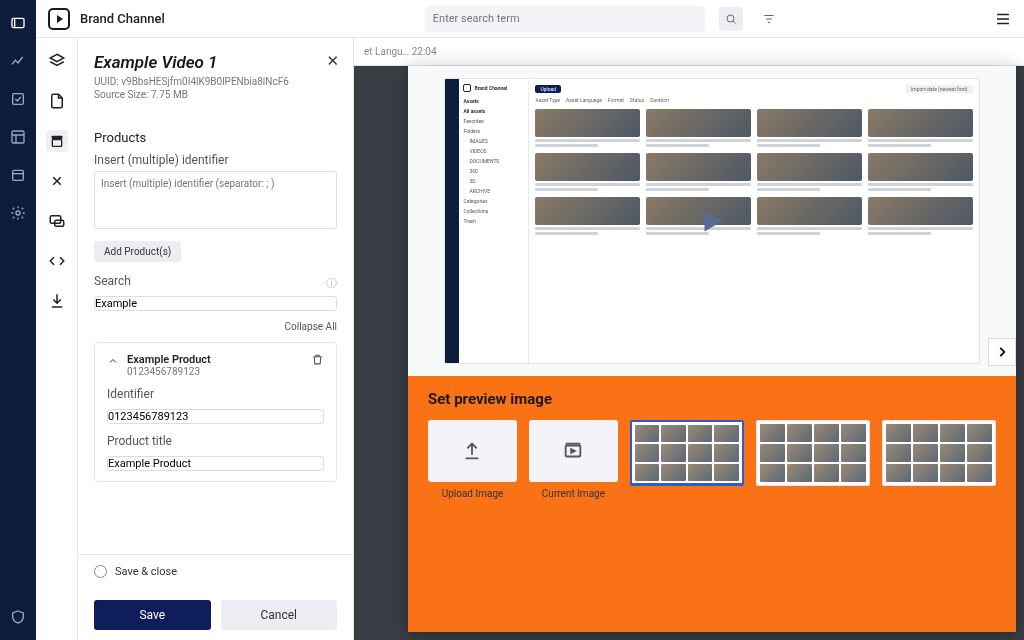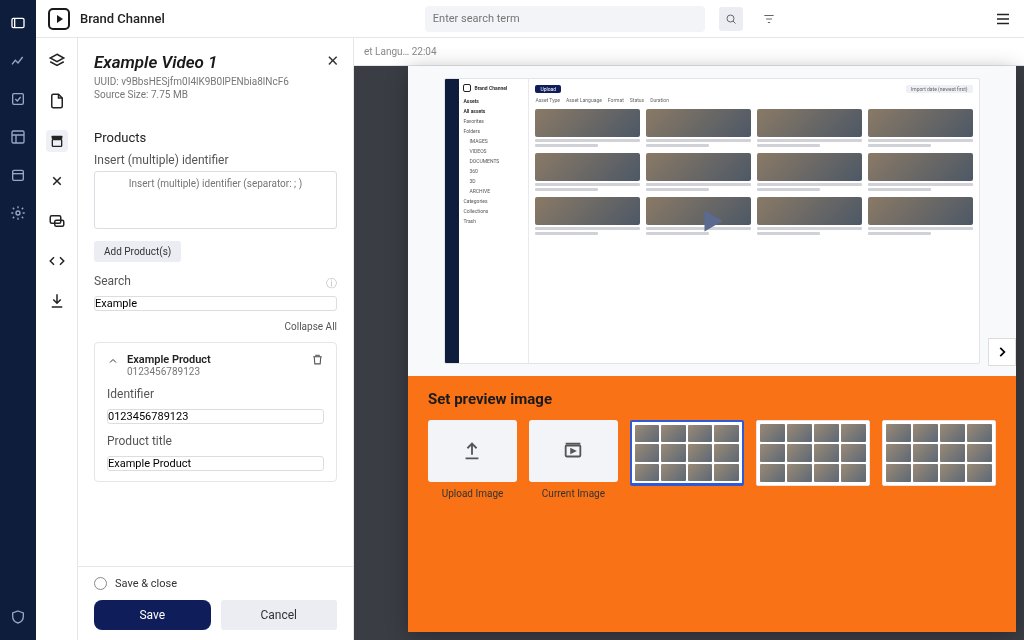--- a/index.html
+++ b/index.html
@@ -33,43 +33,43 @@
 .panel { width: 276px; background: #fff; border-right: 1px solid #e5e5ea; display: flex; flex-direction: column; }
 .panel-head { padding: 14px 16px 8px; position:relative; }
 .panel-title { font-size: 17px; font-weight: 600; color: #1a1a1a; font-style: italic; }
 .uuid { font-size: 10px; color: #777; margin-top: 4px; word-break: break-all; }
 .meta { font-size: 10px; color: #777; margin-top: 2px; }
 .close-x { position:absolute; top:14px; right:14px; cursor:pointer; color:#333; font-size:15px;}
 
 .panel-body { padding: 8px 16px; flex:1; overflow-y:auto; }
 .sect-title { font-size: 13px; font-weight: 400; color: #222; margin: 14px 0 8px; }
 .lbl { font-size: 12px; color: #555; display:block; margin-bottom:4px;}
-textarea.ids { width:100%; height:58px; border:1px solid #dcdce3; border-radius:3px; padding:6px; font-size:10px; color:#333; resize:none;text-align:center;}
+textarea.ids { width:100%; height:58px; border:1px solid #dcdce3; border-radius:3px; padding:6px; font-size:10px; color:#333; resize:none;}
 .addbtn { margin-top:8px; background:#ebedf3; border:none; border-radius:3px; padding:5px 10px; font-size:10px; color:#333; cursor:pointer;}
 .search-row { margin-top:12px; }
 .srch-lbl-row{display:flex;align-items:center;justify-content:space-between;}
 .info-ic{color:#bbb;font-size:11px;}
 input.txt { width:100%; border:1px solid #dcdce3; border-radius:3px; padding:0; font-size:11px; }
 .collapse { text-align:right; font-size:10px; color:#555; margin-top:10px; cursor:pointer;}
 
 .card { border:1px solid #e5e5ea; border-radius:4px; margin-top:10px; padding:10px 12px;}
 .card-head{display:flex;align-items:flex-start;gap:8px;}
 .chev{cursor:pointer;color:#333;margin-top:2px;}
 .ptitle{font-size:11px;font-weight:600;color:#222;}
 .pid{font-size:10px;color:#777;}
 .trash{margin-left:auto;cursor:pointer;color:#555;}
 .row2{display:flex;gap:20px;margin-top:10px;}
 .col{flex:1;}
 .sel{width:100%;border:1px solid #dcdce3;border-radius:3px;padding:6px;font-size:11px;background:#fff;display:flex;justify-content:space-between;align-items:center;}
 
 .panel-foot{border-top:1px solid #e5e5ea;padding:10px 16px;}
-.saveclose{display:flex;align-items:center;gap:8px;font-size:11px;color:#333;margin-bottom:10px;}
+.saveclose{display:flex;align-items:center;gap:8px;font-size:11px;color:#333;margin-bottom:22px;}
 .radio{width:13px;height:13px;border:1.5px solid #888;border-radius:50%;}
 .btns{display:flex;gap:10px;}
-.btn-save{flex:1;background:#0f1d5a;color:#fff;border:none;border-radius:8px;padding:8px;font-size:12px;cursor:pointer;}
+.btn-save{flex:1;background:#0f1d5a;color:#fff;border:none;border-radius:3px;padding:8px;font-size:12px;cursor:pointer;}
 .btn-cancel{flex:1;background:#ebedf3;color:#333;border:none;border-radius:3px;padding:8px;font-size:12px;cursor:pointer;}
 
 
 .stage { flex:1; position:relative; background:#3a3d44; }
 .stagebar { position:absolute; left:0; top:0; right:0; height:28px; background:#fff; border-bottom:1px solid #e5e5ea; font-size:10px; color:#888; display:flex; align-items:center; padding:0 10px; }
 
 .preview-card { position:absolute; left:54px; top:28px; right:8px; bottom:8px; background:#f97316; border-radius:0; box-shadow:0 4px 20px rgba(0,0,0,0.3); overflow:hidden; }
 
 .vid-area{height:310px;background:#f8f9fb;display:flex;align-items:center;justify-content:center;position:relative;}
 .mock-ui{width:88%;height:92%;background:#fff;border:1px solid #e2e4ea;border-radius:2px;display:flex;font-size:5px;color:#666;overflow:hidden;}

